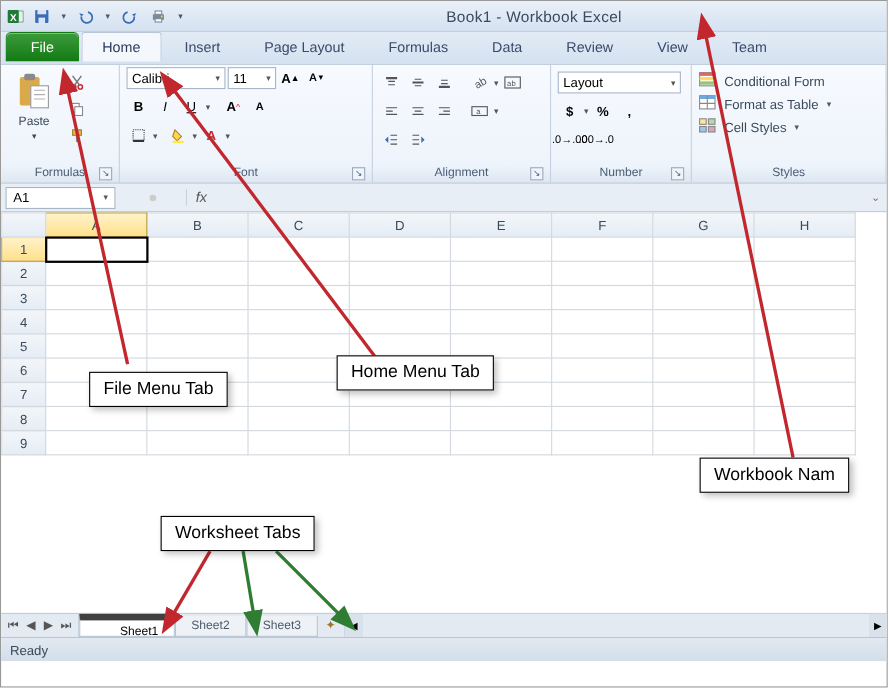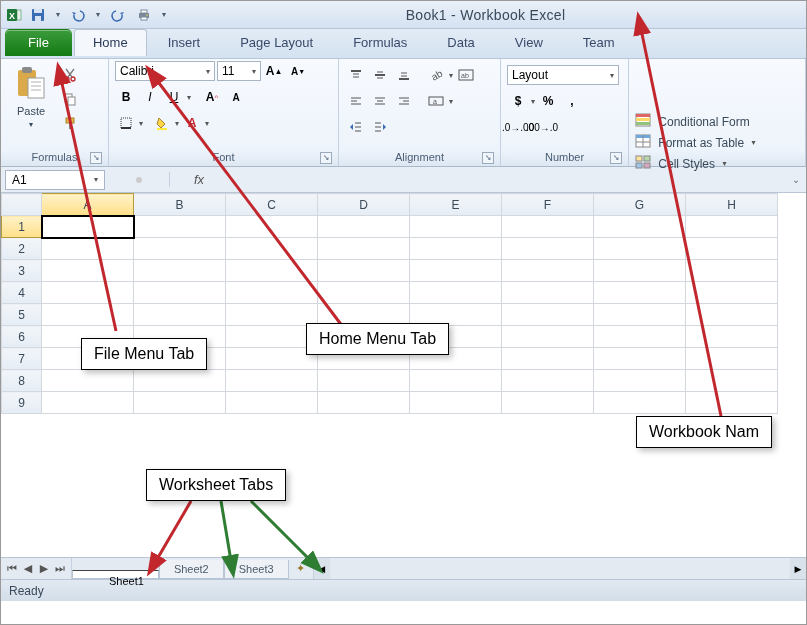--- a/index.html
+++ b/index.html
@@ -26,28 +26,28 @@
   .group-label { font-size: 11px; color: #4a5d74; text-align: center; padding: 2px 0 3px; position:relative;}
   .group-label .dlg { position:absolute; right:0; bottom:2px; width:12px; height:12px; border:1px solid #9aa9bb; font-size:8px; line-height:10px; background:#f0f5fb;}
 
   .big-btn { width: 48px; text-align: center; padding-top: 4px; font-size: 11px; color:#3a4a5a; }
   .big-btn .ic { width: 36px; height: 36px; margin: 0 auto 4px; display:flex; align-items:center; justify-content:center;}
   .mini-col { display: flex; flex-direction: column; gap: 4px; padding-top:4px;}
   .mini-btn { width: 22px; height: 20px; display:inline-flex; align-items:center; justify-content:center; font-size:12px;}
   .mini-row { display:flex; gap:2px; align-items:center;}
 
   .font-box, .size-box { border:1px solid #a7b5c6; background:#fff; font-size:12px; padding:2px 4px; display:inline-flex; align-items:center; }
-  .font-box { width: 100px; justify-content:space-between;}
+  .font-box { width: 90px; justify-content:space-between;}
   .size-box { width: 44px; justify-content:space-between;}
   .dd-caret { font-size:8px; color:#555; }
 
   
   .formula-bar { height: 26px; background:#e8eef5; display:flex; align-items:center; border-bottom:1px solid #b7c5d6; }
   .name-box { width: 100px; border:1px solid #a7b5c6; background:#fff; margin:0 4px; padding:2px 6px; font-size:12px; display:flex; justify-content:space-between; align-items:center;}
-  .fx-label { font-style: italic; font-size:13px; color:#555; padding:0 24px; border-left:1px solid #c5d1e0;}
+  .fx-label { font-style: italic; font-size:13px; color:#555; padding:0 8px; border-left:1px solid #c5d1e0;}
   .formula-input { flex:1; border:none; background:transparent; font-size:12px; padding:2px 4px;}
   .fb-exp { width:20px; text-align:center; color:#777; font-size:10px;}
 
   
   .grid-area { position:relative; height: 364px; overflow:hidden; background:#fff;}
   table.sheet { border-collapse: collapse; font-size:12px; }
   table.sheet th, table.sheet td { border:1px solid #d2d8de; }
   table.sheet th { background: linear-gradient(#f2f6fa,#e5ecf4); color:#3a4a5a; font-weight:normal; }
   table.sheet thead th { height:22px; }
   table.sheet tbody th { width:40px; text-align:center;}
@@ -55,21 +55,21 @@
   .corner { width:40px; background: linear-gradient(#f2f6fa,#e5ecf4);}
   th.col-sel { background:linear-gradient(#fff2c8,#ffe08a)!important; border-color:#b79a3a!important;}
   th.row-sel { background:linear-gradient(#fff2c8,#ffe08a)!important; border-color:#b79a3a!important;}
   td.cell-sel { outline:2px solid #000; outline-offset:-1px; background:#fff;}
 
   
   .sheet-tab-row { height: 22px; background:#e4eaf1; border-top:1px solid #b7c5d6; display:flex; align-items:stretch; font-size:11px;}
   .tab-nav { display:flex; align-items:center; padding:0 4px; gap:2px; border-right:1px solid #c5d1e0;}
   .tab-nav span{ width:14px; text-align:center; color:#555; cursor:pointer;}
   .sheet-tab { padding: 3px 14px 0; border:1px solid #b7c5d6; border-top:none; margin-top:2px; background:#eef2f7; color:#4a5a6a; cursor:pointer; position:relative; }
-  .sheet-tab.active { background:#fff; color:#000; font-weight:500; border-top:1px solid #404040; margin-top:12px; padding-top:4px;padding-left:36px;}
+  .sheet-tab.active { background:#fff; color:#000; font-weight:500; border-top:6px solid #404040; margin-top:0; padding-top:4px;padding-left:36px;}
   .new-sheet { width:24px; display:flex; align-items:center; justify-content:center; color:#9a7a2a;}
   .hscroll-track { flex:1; background:#e4eaf1; border-left:1px solid #c5d1e0; position:relative;}
   .hscroll-track .arrow { position:absolute; top:0; width:16px; height:100%; background:#d9e1ea; display:flex;align-items:center;justify-content:center; font-size:9px;}
   .hscroll-track .arrow.l{left:0;} .hscroll-track .arrow.r{right:0;}
 
   
   .status-bar { height:22px; background:linear-gradient(#e2e9f1,#d3deea); border-top:1px solid #b7c5d6; display:flex; align-items:center; padding:0 8px; font-size:12px; color:#3a4a5a;}
 
   
   .callout { position:absolute; background:#fff; border:1.5px solid #000; padding:6px 12px; font-size:16px; box-shadow:3px 3px 6px rgba(0,0,0,.25); white-space:nowrap; z-index:50;}
@@ -123,20 +123,21 @@
   <div class="title-text">Book1  -  Workbook Excel</div>
 </div>
 
 <div class="ribbon-tabs">
   <div class="tab file">File</div>
   <div class="tab active">Home</div>
   <div class="tab">Insert</div>
   <div class="tab">Page Layout</div>
   <div class="tab">Formulas</div>
   <div class="tab">Data</div>
+  <div class="tab">Review</div>
   <div class="tab">View</div>
   <div class="tab">Team</div>
 </div>
 
 <div class="ribbon">
 
   <div class="group" style="width:108px">
     <div class="group-body">
       <div class="big-btn">
         <div class="ic">
@@ -341,40 +342,41 @@
       </div>
       <div class="mini-row">
         <span class="mini-btn" style="font-size:10px">.0→.00</span>
         <span class="mini-btn" style="font-size:10px">.00→.0</span>
       </div>
     </div>
     <div class="group-label"><span>Number</span><span class="dlg">↘</span></div>
   </div>
 
   <div class="group" style="flex:1">
-    <div class="group-body" style="flex-direction:column; gap:4px; padding-top:4px; font-size:12px; color:#3a4a5a;margin-top:48px;">
+    <div class="group-body" style="flex-direction:column; gap:4px; padding-top:4px; font-size:12px; color:#3a4a5a;">
       <div class="mini-row"><span class="istub"><svg width="16" height="14">
               <rect x="1" y="1" width="14" height="12" fill="#fff" stroke="#888"></rect>
               <rect x="1" y="1" width="14" height="3" fill="#e06666"></rect>
               <rect x="1" y="5" width="14" height="3" fill="#ffd966"></rect>
               <rect x="1" y="9" width="14" height="3" fill="#93c47d"></rect>
             </svg></span>&nbsp;<span>Conditional Form</span></div>
       <div class="mini-row"><span class="istub"><svg width="16" height="14">
               <rect x="1" y="1" width="14" height="12" fill="#fff" stroke="#888"></rect>
               <rect x="1" y="1" width="14" height="3" fill="#6fa8dc"></rect>
               <line x1="8" y1="1" x2="8" y2="13" stroke="#888"></line>
               <line x1="1" y1="8" x2="15" y2="8" stroke="#888"></line>
             </svg></span>&nbsp;<span>Format as Table</span>&nbsp;<span class="dd-caret">▾</span></div>
       <div class="mini-row"><span class="istub"><svg width="16" height="14">
               <rect x="1" y="1" width="6" height="5" fill="#ffe599" stroke="#888"></rect>
               <rect x="9" y="1" width="6" height="5" fill="#b6d7a8" stroke="#888"></rect>
               <rect x="1" y="8" width="6" height="5" fill="#9fc5e8" stroke="#888"></rect>
               <rect x="9" y="8" width="6" height="5" fill="#d5a6bd" stroke="#888"></rect>
             </svg></span>&nbsp;<span>Cell Styles</span>&nbsp;<span class="dd-caret">▾</span></div>
     </div>
+    <div class="group-label"><span>Styles</span></div>
   </div>
 </div>
 
 <div class="formula-bar">
   <div class="name-box">
       <span>A1</span>
       <span class="dd-caret">▾</span>
     </div>
   <span style="width:60px; display:flex; justify-content:center;">
       <svg width="10" height="14">

